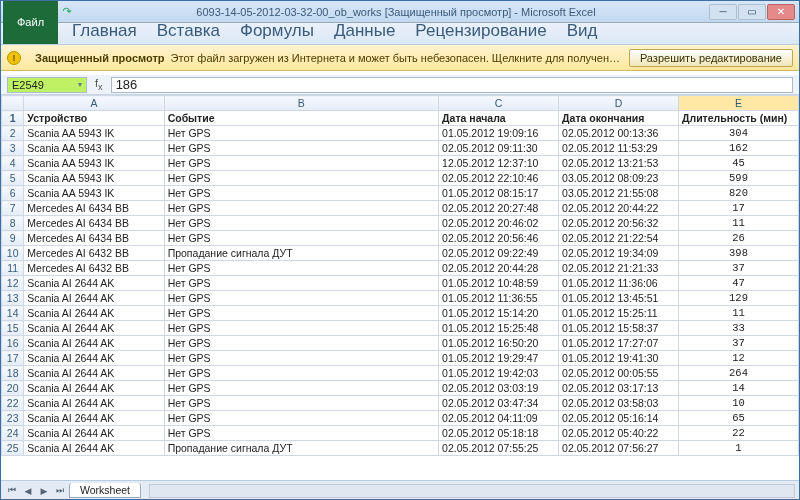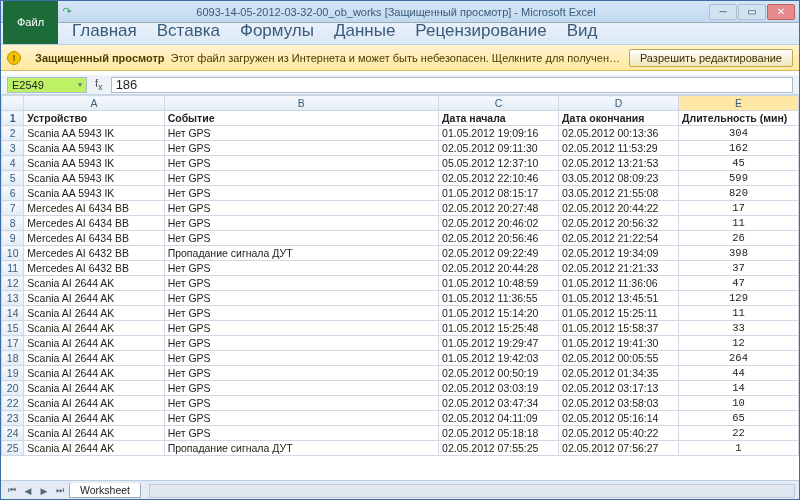--- a/index.html
+++ b/index.html
@@ -133,21 +133,21 @@
           <td>Scania AA 5943 IK</td>
           <td>Нет GPS</td>
           <td>02.05.2012 09:11:30</td>
           <td>02.05.2012 11:53:29</td>
           <td class="num">162</td>
         </tr>
         <tr>
           <td class="rowhdr">4</td>
           <td>Scania AA 5943 IK</td>
           <td>Нет GPS</td>
-          <td>05.05.2012 12:37:10</td>
+          <td>12.05.2012 12:37:10</td>
           <td>02.05.2012 13:21:53</td>
           <td class="num">45</td>
         </tr>
         <tr>
           <td class="rowhdr">5</td>
           <td>Scania AA 5943 IK</td>
           <td>Нет GPS</td>
           <td>02.05.2012 22:10:46</td>
           <td>03.05.2012 08:09:23</td>
           <td class="num">599</td>
@@ -226,42 +226,42 @@
         </tr>
         <tr>
           <td class="rowhdr">15</td>
           <td>Scania AI 2644 AK</td>
           <td>Нет GPS</td>
           <td>01.05.2012 15:25:48</td>
           <td>01.05.2012 15:58:37</td>
           <td class="num">33</td>
         </tr>
         <tr>
+          <td class="rowhdr">16</td>
+          <td>Scania AI 2644 AK</td>
+          <td>Нет GPS</td>
+          <td>01.05.2012 16:50:20</td>
+          <td>01.05.2012 17:27:07</td>
+          <td class="num">37</td>
+        </tr>
+        <tr>
           <td class="rowhdr">17</td>
           <td>Scania AI 2644 AK</td>
           <td>Нет GPS</td>
           <td>01.05.2012 19:29:47</td>
           <td>01.05.2012 19:41:30</td>
           <td class="num">12</td>
         </tr>
         <tr>
           <td class="rowhdr">18</td>
           <td>Scania AI 2644 AK</td>
           <td>Нет GPS</td>
           <td>01.05.2012 19:42:03</td>
           <td>02.05.2012 00:05:55</td>
           <td class="num">264</td>
-        </tr>
-        <tr>
-          <td class="rowhdr">19</td>
-          <td>Scania AI 2644 AK</td>
-          <td>Нет GPS</td>
-          <td>02.05.2012 00:50:19</td>
-          <td>02.05.2012 01:34:35</td>
-          <td class="num">44</td>
         </tr>
         <tr>
           <td class="rowhdr">20</td>
           <td>Scania AI 2644 AK</td>
           <td>Нет GPS</td>
           <td>02.05.2012 03:03:19</td>
           <td>02.05.2012 03:17:13</td>
           <td class="num">14</td>
         </tr>
         <tr>

